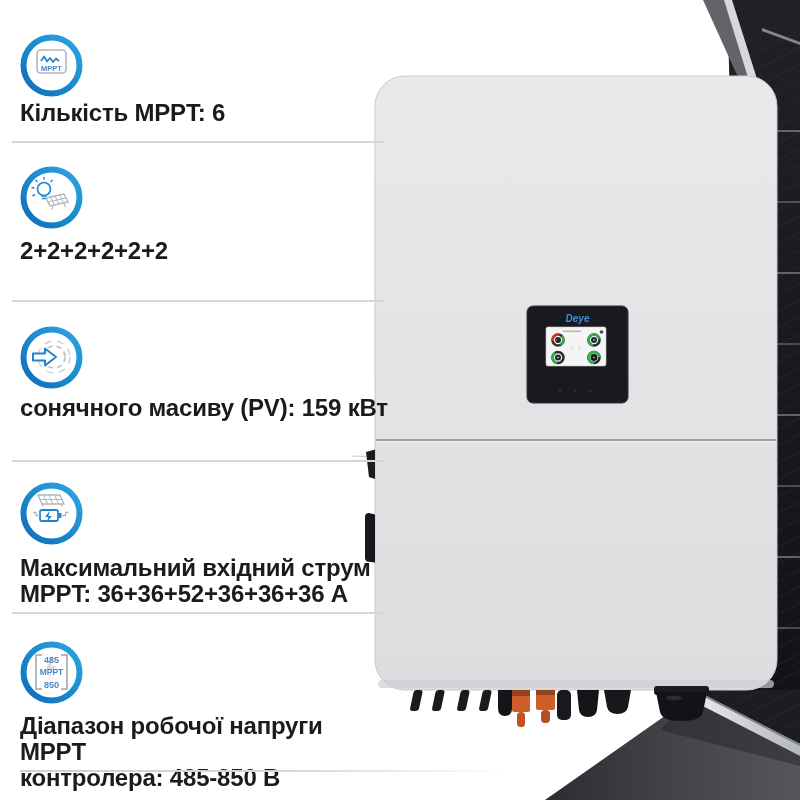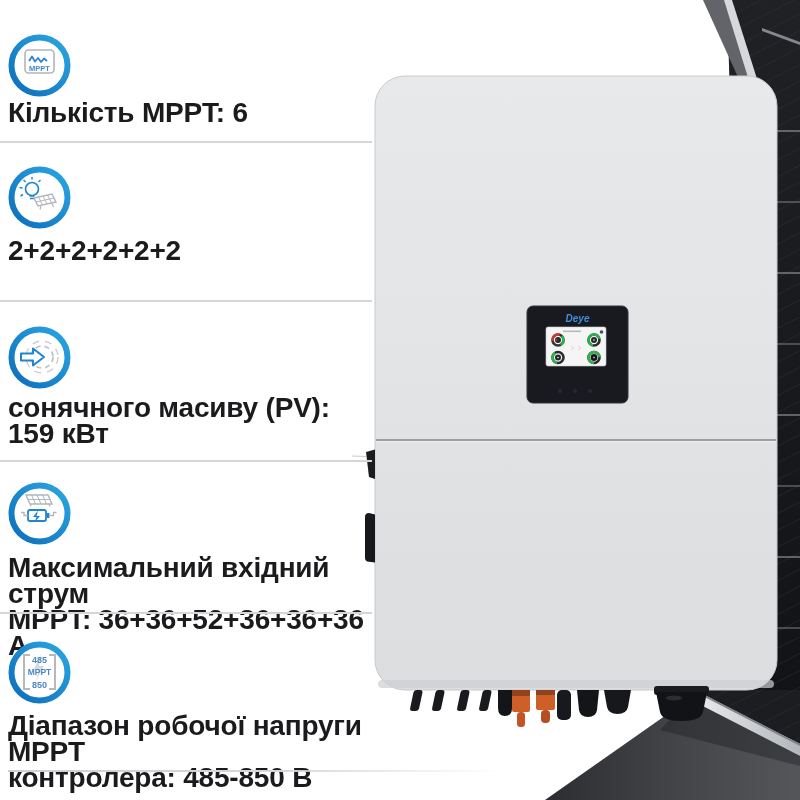--- a/index.html
+++ b/index.html
@@ -1,21 +1,21 @@
 <!DOCTYPE html>
 <html><head>
 <meta charset="utf-8">
 <style>
   html,body{margin:0;padding:0;background:#fff;}
   #viewport{position:relative;width:800px;height:800px;background:#fff;overflow:hidden;
             font-family:"Liberation Sans",sans-serif;}
   #scene{position:absolute;left:0;top:0;z-index:0;}
-  #left-col{position:absolute;left:0;top:0;width:520px;height:604px;z-index:2;}
+  #left-col{position:absolute;left:12px;top:0;width:520px;height:604px;z-index:2;}
   .spec-icon{position:absolute;left:8px;width:63px;height:63px;}
-  .spec-text{position:absolute;left:8px;width:370px;font-size:28px;font-weight:700;
+  .spec-text{position:absolute;left:8px;width:370px;font-size:24px;font-weight:700;
              line-height:26px;color:#1b1b1d;letter-spacing:-0.2px;}
   .divider{position:absolute;left:0;width:372px;height:2px;background:#d5d6d8;}
   .divider.fade{left:8px;width:492px;
       background:linear-gradient(90deg,#cfd0d2 0%,#d6d7d9 55%,rgba(214,215,217,0) 100%);}
   svg text{font-family:"Liberation Sans",sans-serif;}
 </style>
 </head>
 <body>
 
 <div id="viewport">

